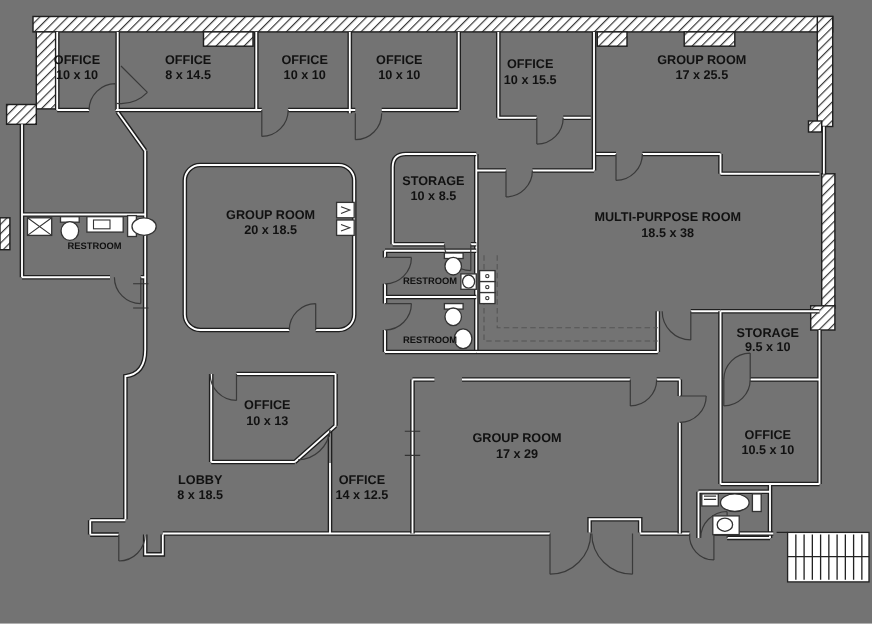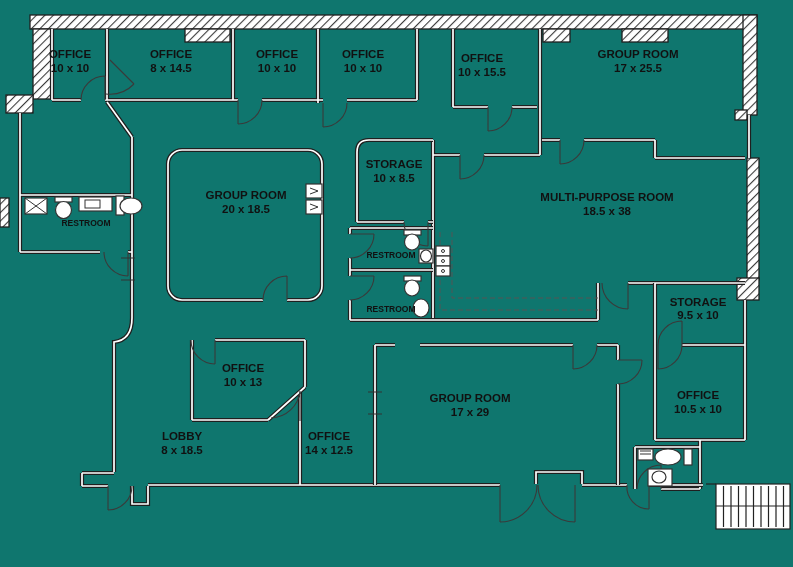--- a/index.html
+++ b/index.html
@@ -1,16 +1,16 @@
 <!DOCTYPE html>
 <html><head>
 <meta charset="utf-8">
 <style>
   html,body{margin:0;padding:0;background:#fff;}
-  .stage{width:793px;height:567px;background:#0f766e;position:relative;overflow:hidden;}
+  .stage{width:793px;height:567px;background:#737373;position:relative;overflow:hidden;}
   svg{display:block;}
   
   .wo{stroke:#1f1f1f;stroke-width:4.2;fill:none;stroke-linecap:butt;}
   .wi{stroke:#ffffff;stroke-width:1.7;fill:none;stroke-linecap:butt;}
   .hx{fill:url(#hatch);stroke:#1f1f1f;stroke-width:1.3;}
   .door{stroke:#3a3a3a;stroke-width:1.1;fill:none;}
   .fx{stroke:#333333;stroke-width:1.2;fill:#ffffff;}
   .fxl{stroke:#333333;stroke-width:1;fill:none;}
   .dash{stroke:#555555;stroke-width:1;fill:none;stroke-dasharray:5 3;}
   .tick{stroke:#333333;stroke-width:1;fill:none;}

